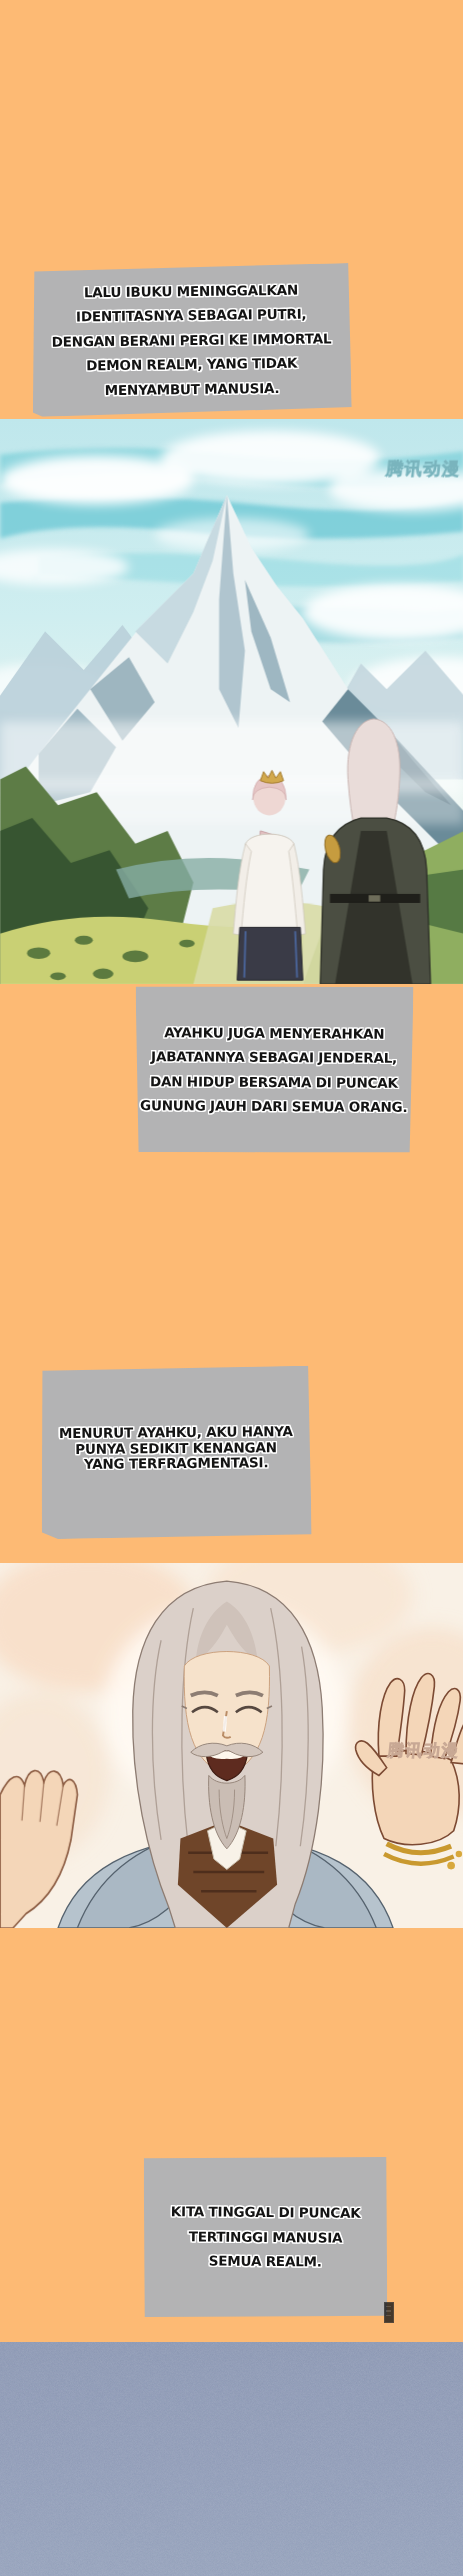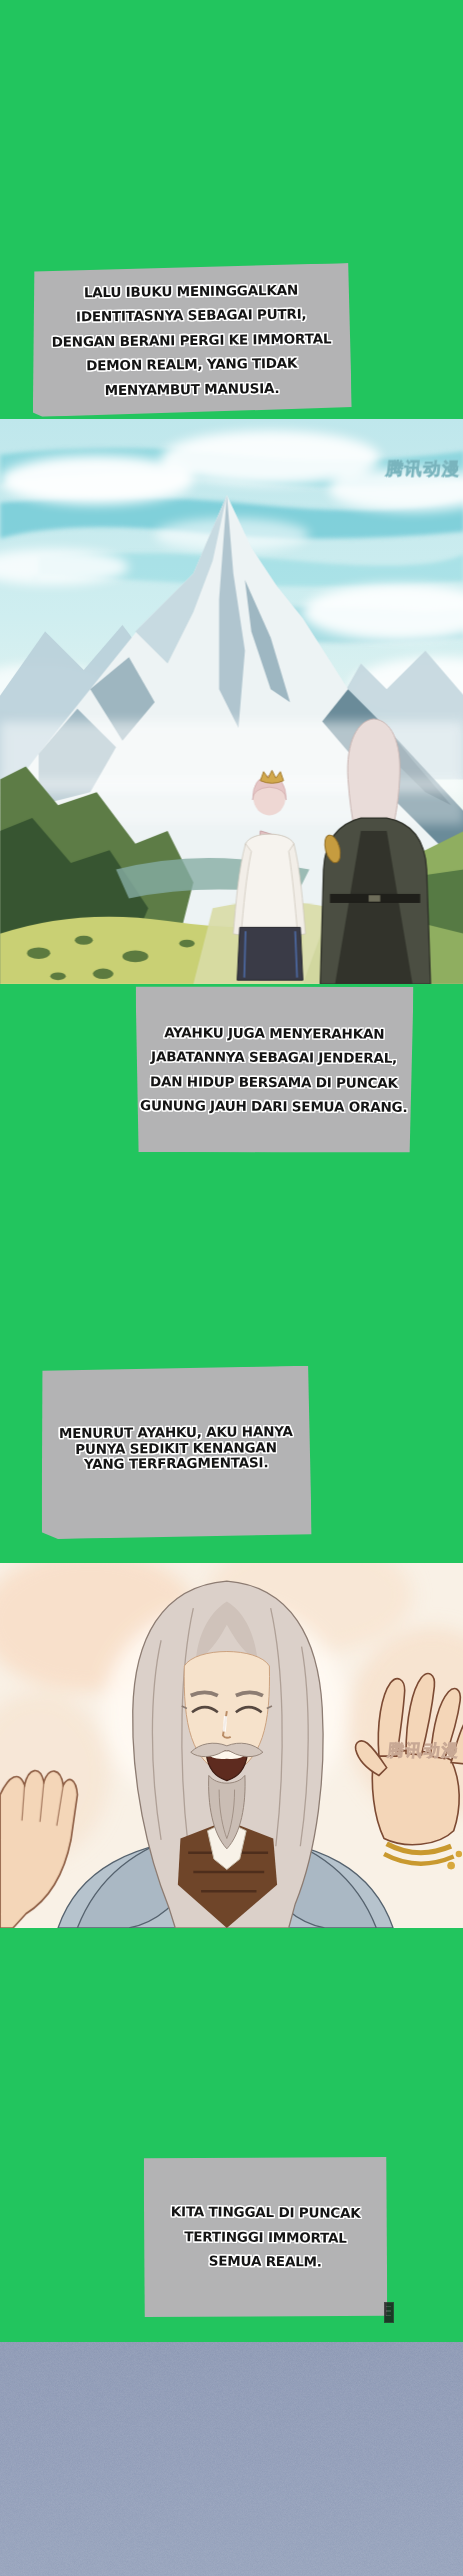--- a/index.html
+++ b/index.html
@@ -1,16 +1,16 @@
 <!DOCTYPE html>
 <html style="font-size:10.3px"><head>
 <meta charset="utf-8">
 <style>
   html,body{margin:0;padding:0;background:#060606;}
-  #page{position:relative;width:464px;height:2576px;background:#22c55e;overflow:hidden;
+  #page{position:relative;width:464px;height:2576px;background:#fdba74;overflow:hidden;
         font-family:"DejaVu Sans",sans-serif;}
   .panel{position:absolute;left:0;width:464px;}
   .panel svg{display:block;width:100%;height:100%;}
   #panel-mountain{top:419px;height:565px;}
   #panel-oldman{top:1563px;height:365px;}
   #panel-dusk{top:2342px;height:234px;}
 
   .bubble{position:absolute;background:#b3b3b4;display:flex;flex-direction:column;
           justify-content:center;align-items:center;box-sizing:border-box;}
   #bubble-1{left:32px;top:265px;width:319px;height:150px;transform:rotate(-0.7deg);
@@ -214,21 +214,21 @@
         <path d="M340,352 C340,386 346,412 352,428 M364,352 C364,386 358,412 352,428" stroke="#958579" stroke-width="1.5" fill="none" opacity=".8"></path>
       </g>
       <g class="wm-text">
         <text transform="translate(600,300) skewX(-6)" font-size="26" font-weight="bold" fill="rgba(255,255,255,0.25)" stroke="#c8a894" stroke-width="1">腾讯动漫</text>
       </g>
     </svg>
   </div>
 
   <div class="bubble" id="bubble-4">
     <div class="line">KITA TINGGAL DI PUNCAK</div>
-    <div class="line">TERTINGGI IMMORTAL</div>
+    <div class="line">TERTINGGI MANUSIA</div>
     <div class="line">SEMUA REALM.</div>
   </div>
 
   <div id="tiny-stamp">
       <i></i>
       <i></i>
       <i></i>
     </div>
 
   <div class="panel" id="panel-dusk">

